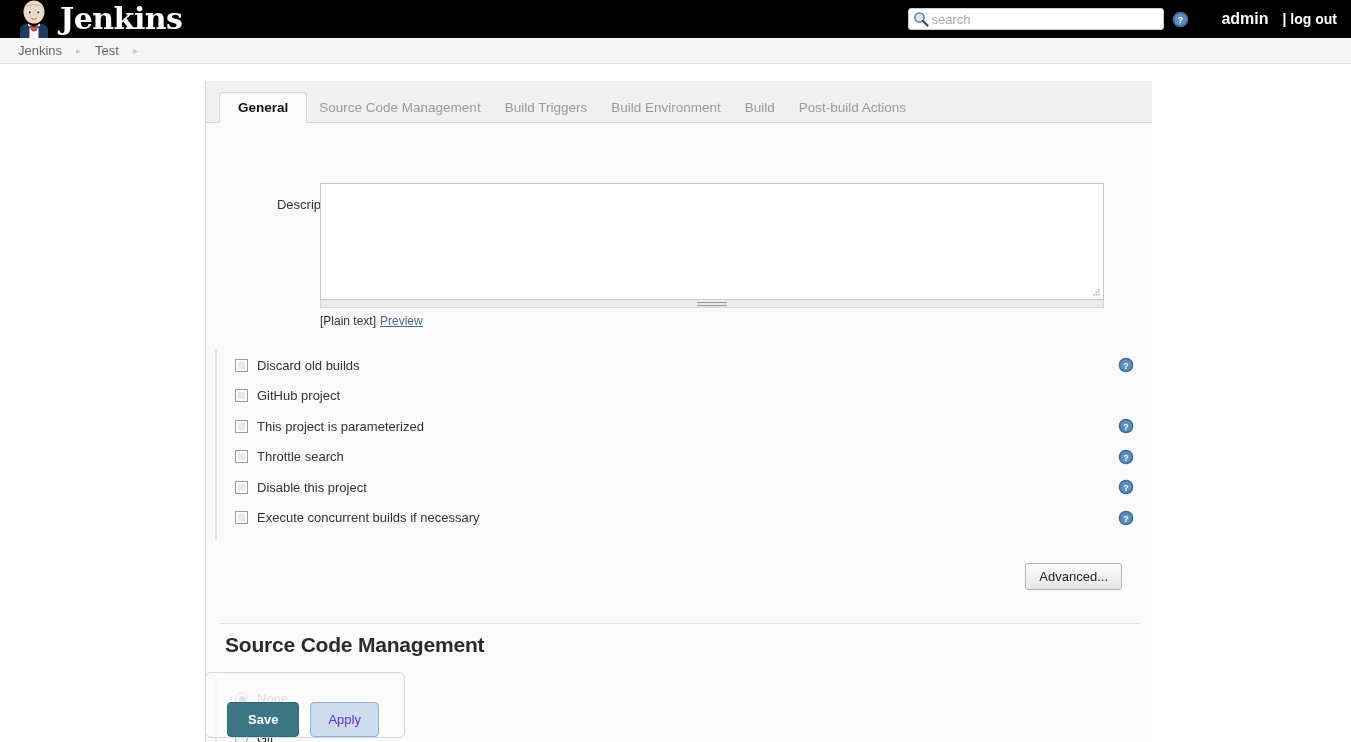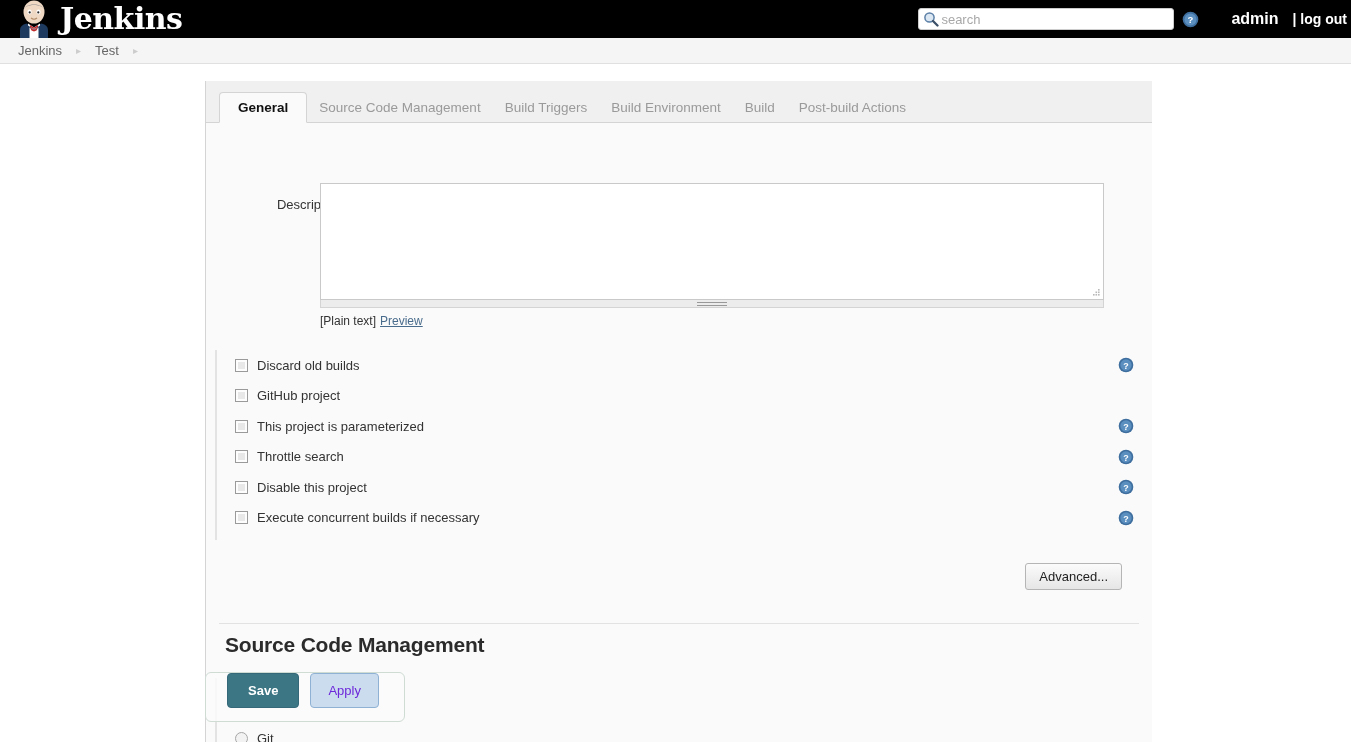--- a/index.html
+++ b/index.html
@@ -29,21 +29,21 @@
     color: #ffffff;
     font-family: "DejaVu Serif", "Liberation Serif", serif;
     font-weight: bold;
     font-size: 30px;
     line-height: 38px;
     letter-spacing: -0.5px;
     margin-left: 6px;
   }
   #header-right {
     margin-left: auto; display: flex; align-items: center;
-    height: 38px; padding-right: 4px;
+    height: 38px; padding-right: 14px;
   }
   #search-box {
     position: relative;
     width: 256px; height: 22px;
     background: #ffffff;
     border: 1px solid #cccccc;
     border-radius: 3px;
     display: flex; align-items: center;
   }
   #search-icon {
@@ -281,25 +281,25 @@
     border-radius: 50%;
     background: #1d5c9e;
   }
   .radio-label {
     margin-left: 9px; font-size: 13px; color: #333;
   }
 
   
   #save-bar {
     position: absolute; left: 205px; top: 672px;
-    width: 200px; height: 50px;
+    width: 200px; height: 66px;
     background: rgba(250, 250, 250, 0.86);
     border: 1px solid #cfdcd4;
     border-radius: 6px;
-    display: flex; align-items: flex-start;
+    display: flex; align-items: flex-end;
     padding-left: 21px;
     z-index: 20;
   }
   #save-button {
     background: #3c7685;
     border: 1px solid #35697a;
     border-radius: 4px;
     color: #ffffff;
     font-family: "Liberation Sans", sans-serif;
     font-weight: bold;

